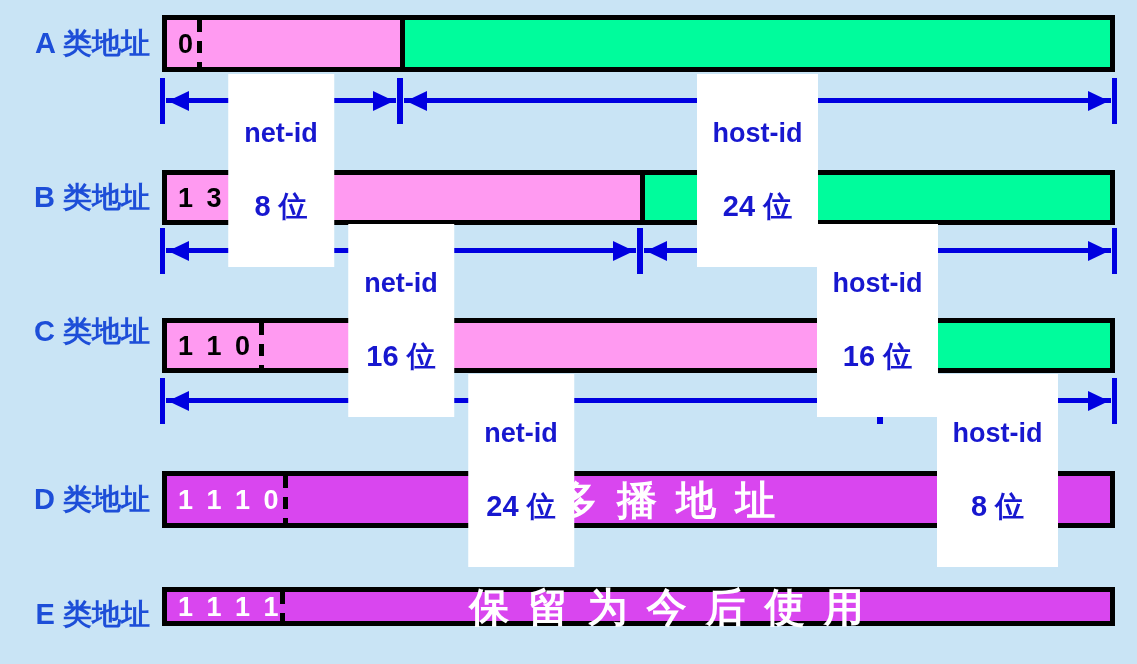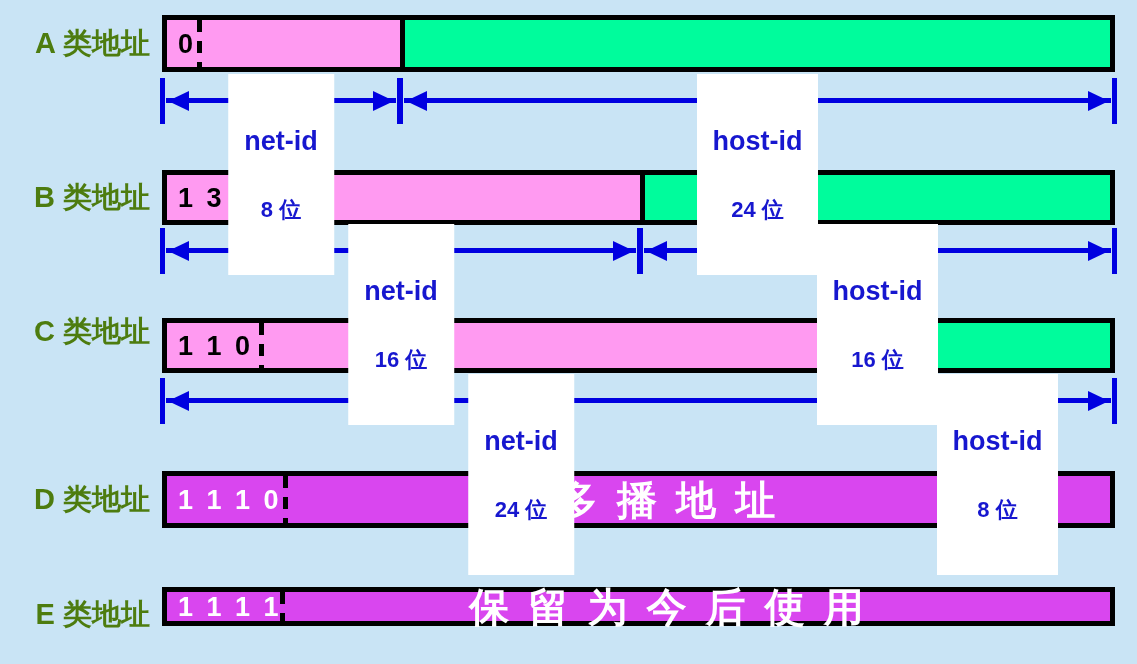--- a/index.html
+++ b/index.html
@@ -3,21 +3,21 @@
 <meta charset="utf-8">
 <style>
   html,body{margin:0;padding:0;background:#c9e4f5;}
   .canvas{
     position:relative;width:1137px;height:664px;background:#c9e4f5;
     font-family:"Liberation Sans",sans-serif;overflow:hidden;
   }
   
   .row-label{
     position:absolute;left:0;width:150px;display:flex;align-items:center;
-    justify-content:flex-end;font-size:29px;font-weight:bold;color:#4d7c0f;
+    justify-content:flex-end;font-size:29px;font-weight:bold;color:#1d4ed8;
     white-space:pre;
   }
   
   .bar{
     position:absolute;left:162px;width:953px;border:5px solid #000;
     display:flex;box-sizing:border-box;
   }
   .seg{position:relative;height:100%;}
   .seg.pink{background:#ff9af1;}
   .seg.green{background:#00fc9c;flex:1;border-left:5px solid #000;}
@@ -41,25 +41,25 @@
   .tick{position:absolute;top:0;width:5px;height:46px;background:#0000e0;}
   .tick.l{left:-2px;}
   .tick.r{right:-2px;}
   .aline{position:absolute;left:4px;right:4px;top:20px;height:5px;background:#0000e0;}
   .ahead{position:absolute;width:0;height:0;top:13px;
          border-top:10px solid transparent;border-bottom:10px solid transparent;}
   .ahead.left{left:6px;border-right:21px solid #0000e0;}
   .ahead.right{right:6px;border-left:21px solid #0000e0;}
   .albox{
     position:absolute;left:50%;transform:translateX(-50%);top:-4px;
-    background:#ffffff;padding:12px 16px;text-align:center;z-index:2;
+    background:#ffffff;padding:4px 16px;text-align:center;z-index:2;
     color:#1717cf;font-weight:bold;line-height:1.22;white-space:pre;
   }
   .alname{font-size:27px;}
-  .albits{font-size:22px;}
+  .albits{font-size:29px;}
 </style>
 </head>
 <body>
 
 <div class="canvas">
 
   <div class="row-label" style="top:15px;height:57px">A 类地址</div>
   <div class="bar" style="top:15px;height:57px">
     <div class="seg pink" style="flex:0 0 24.7%">
       <span class="prefix">0</span>

